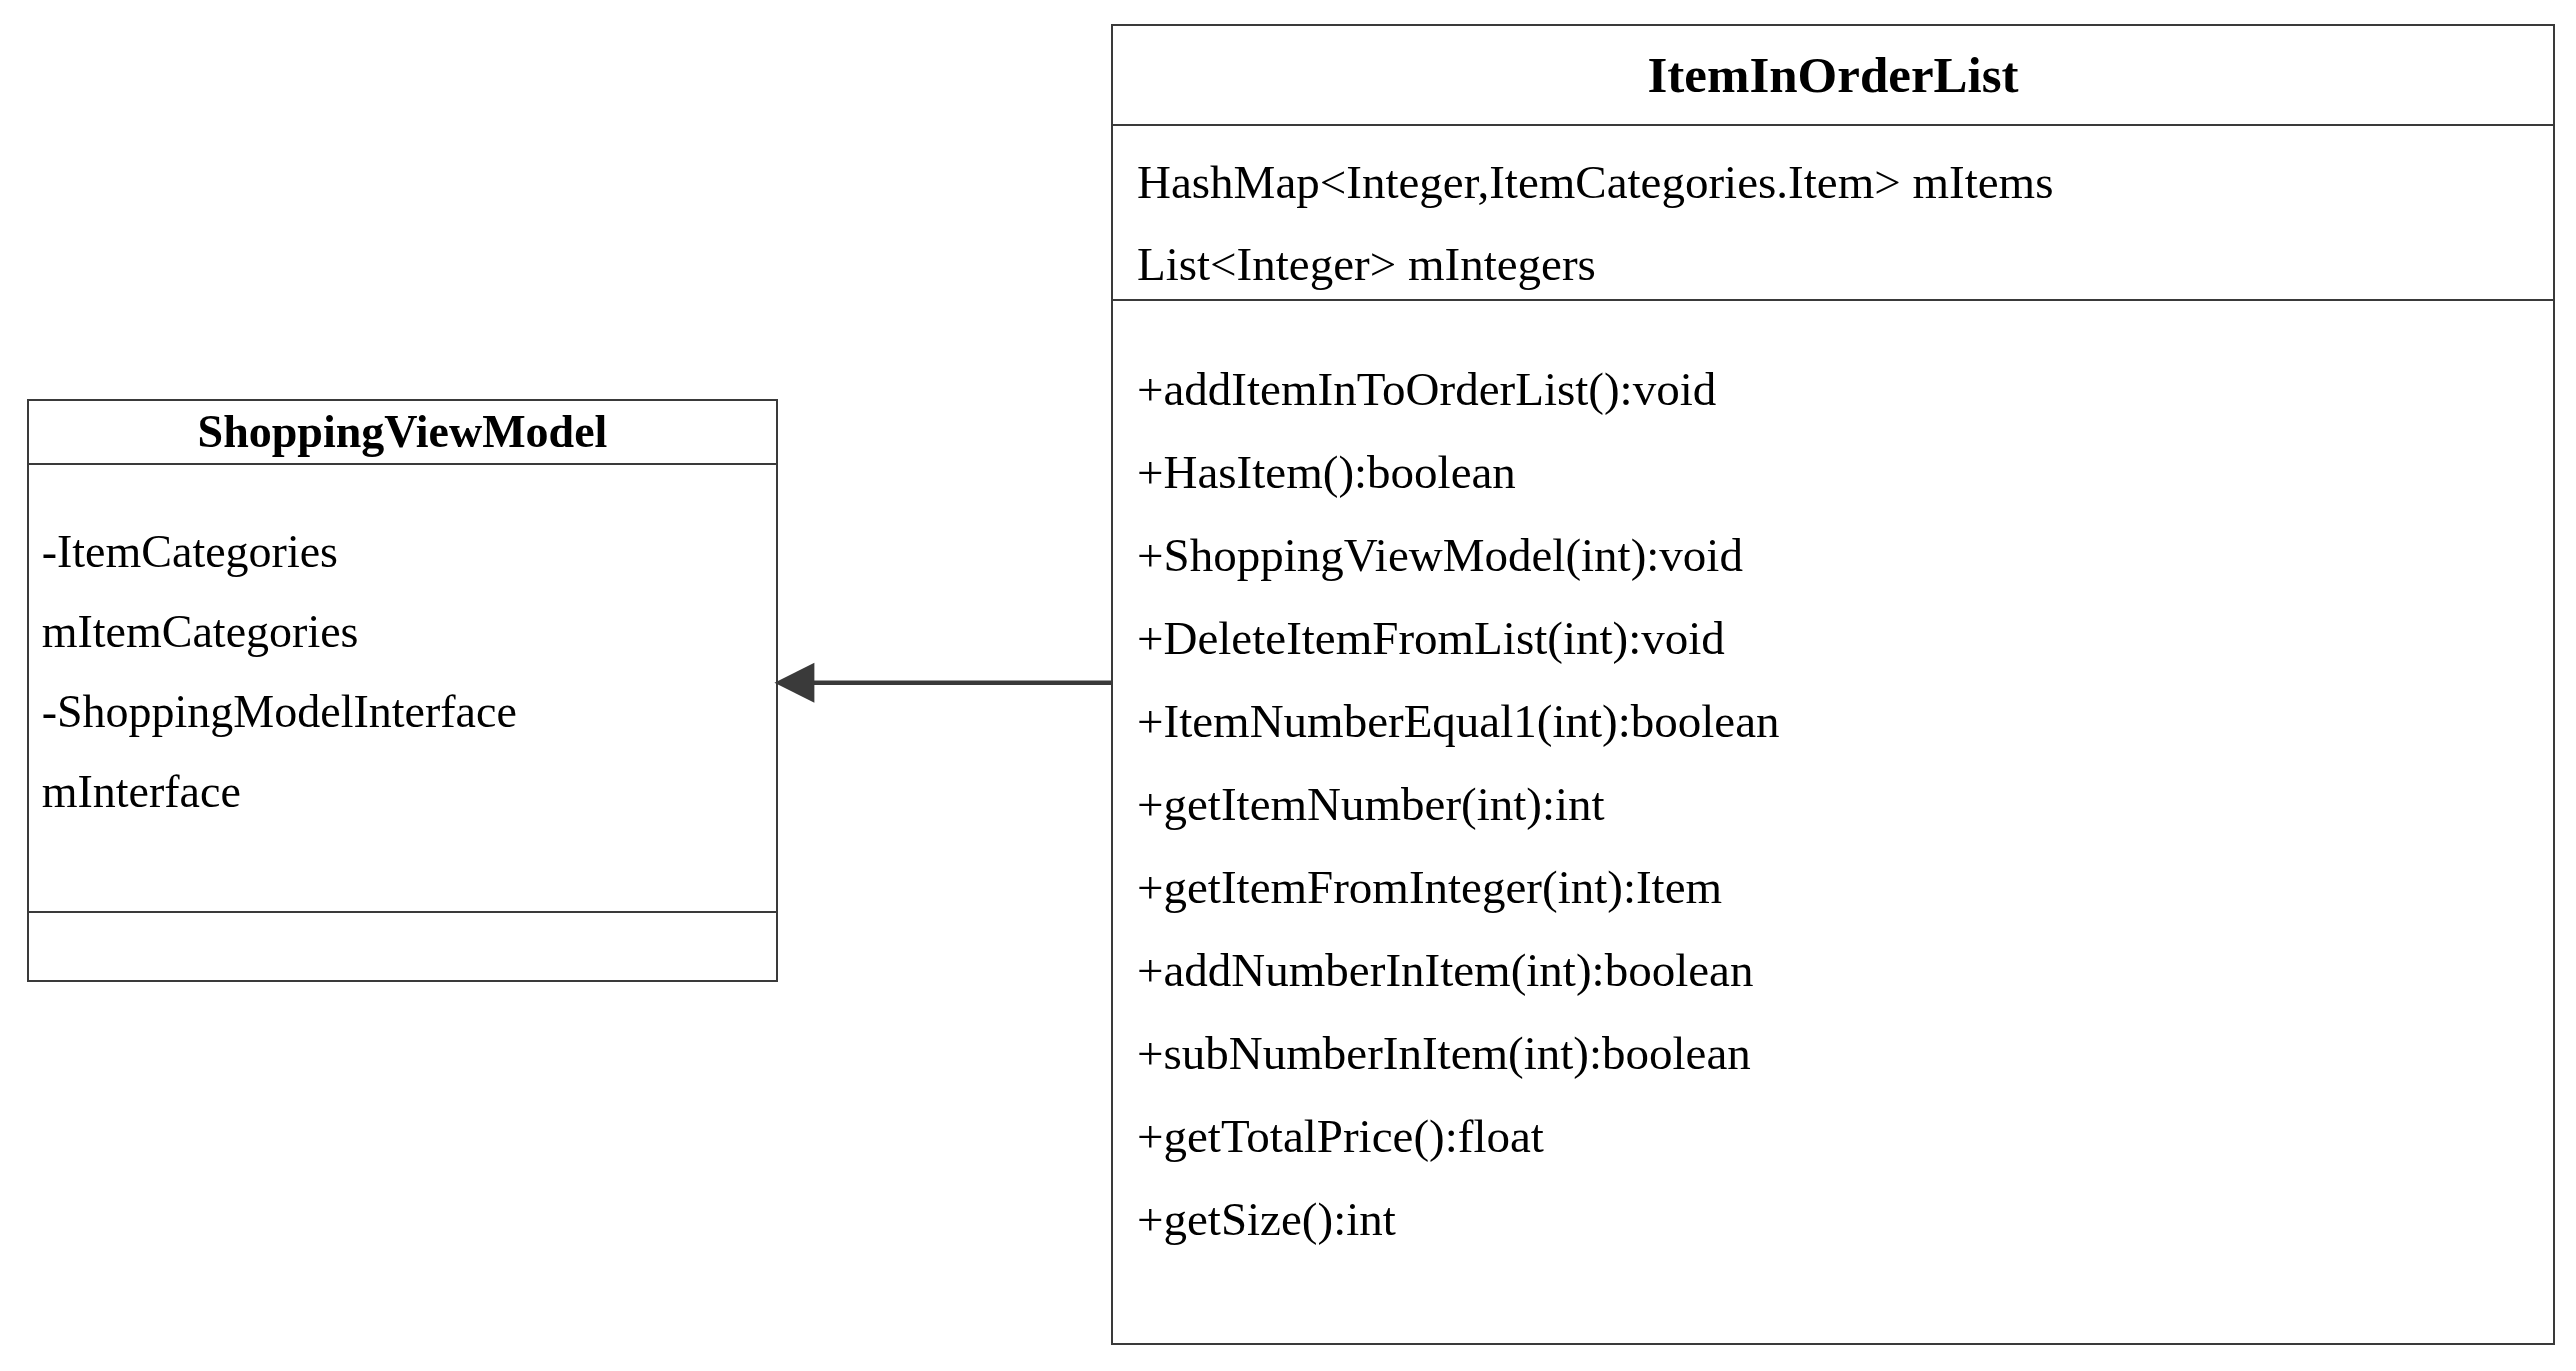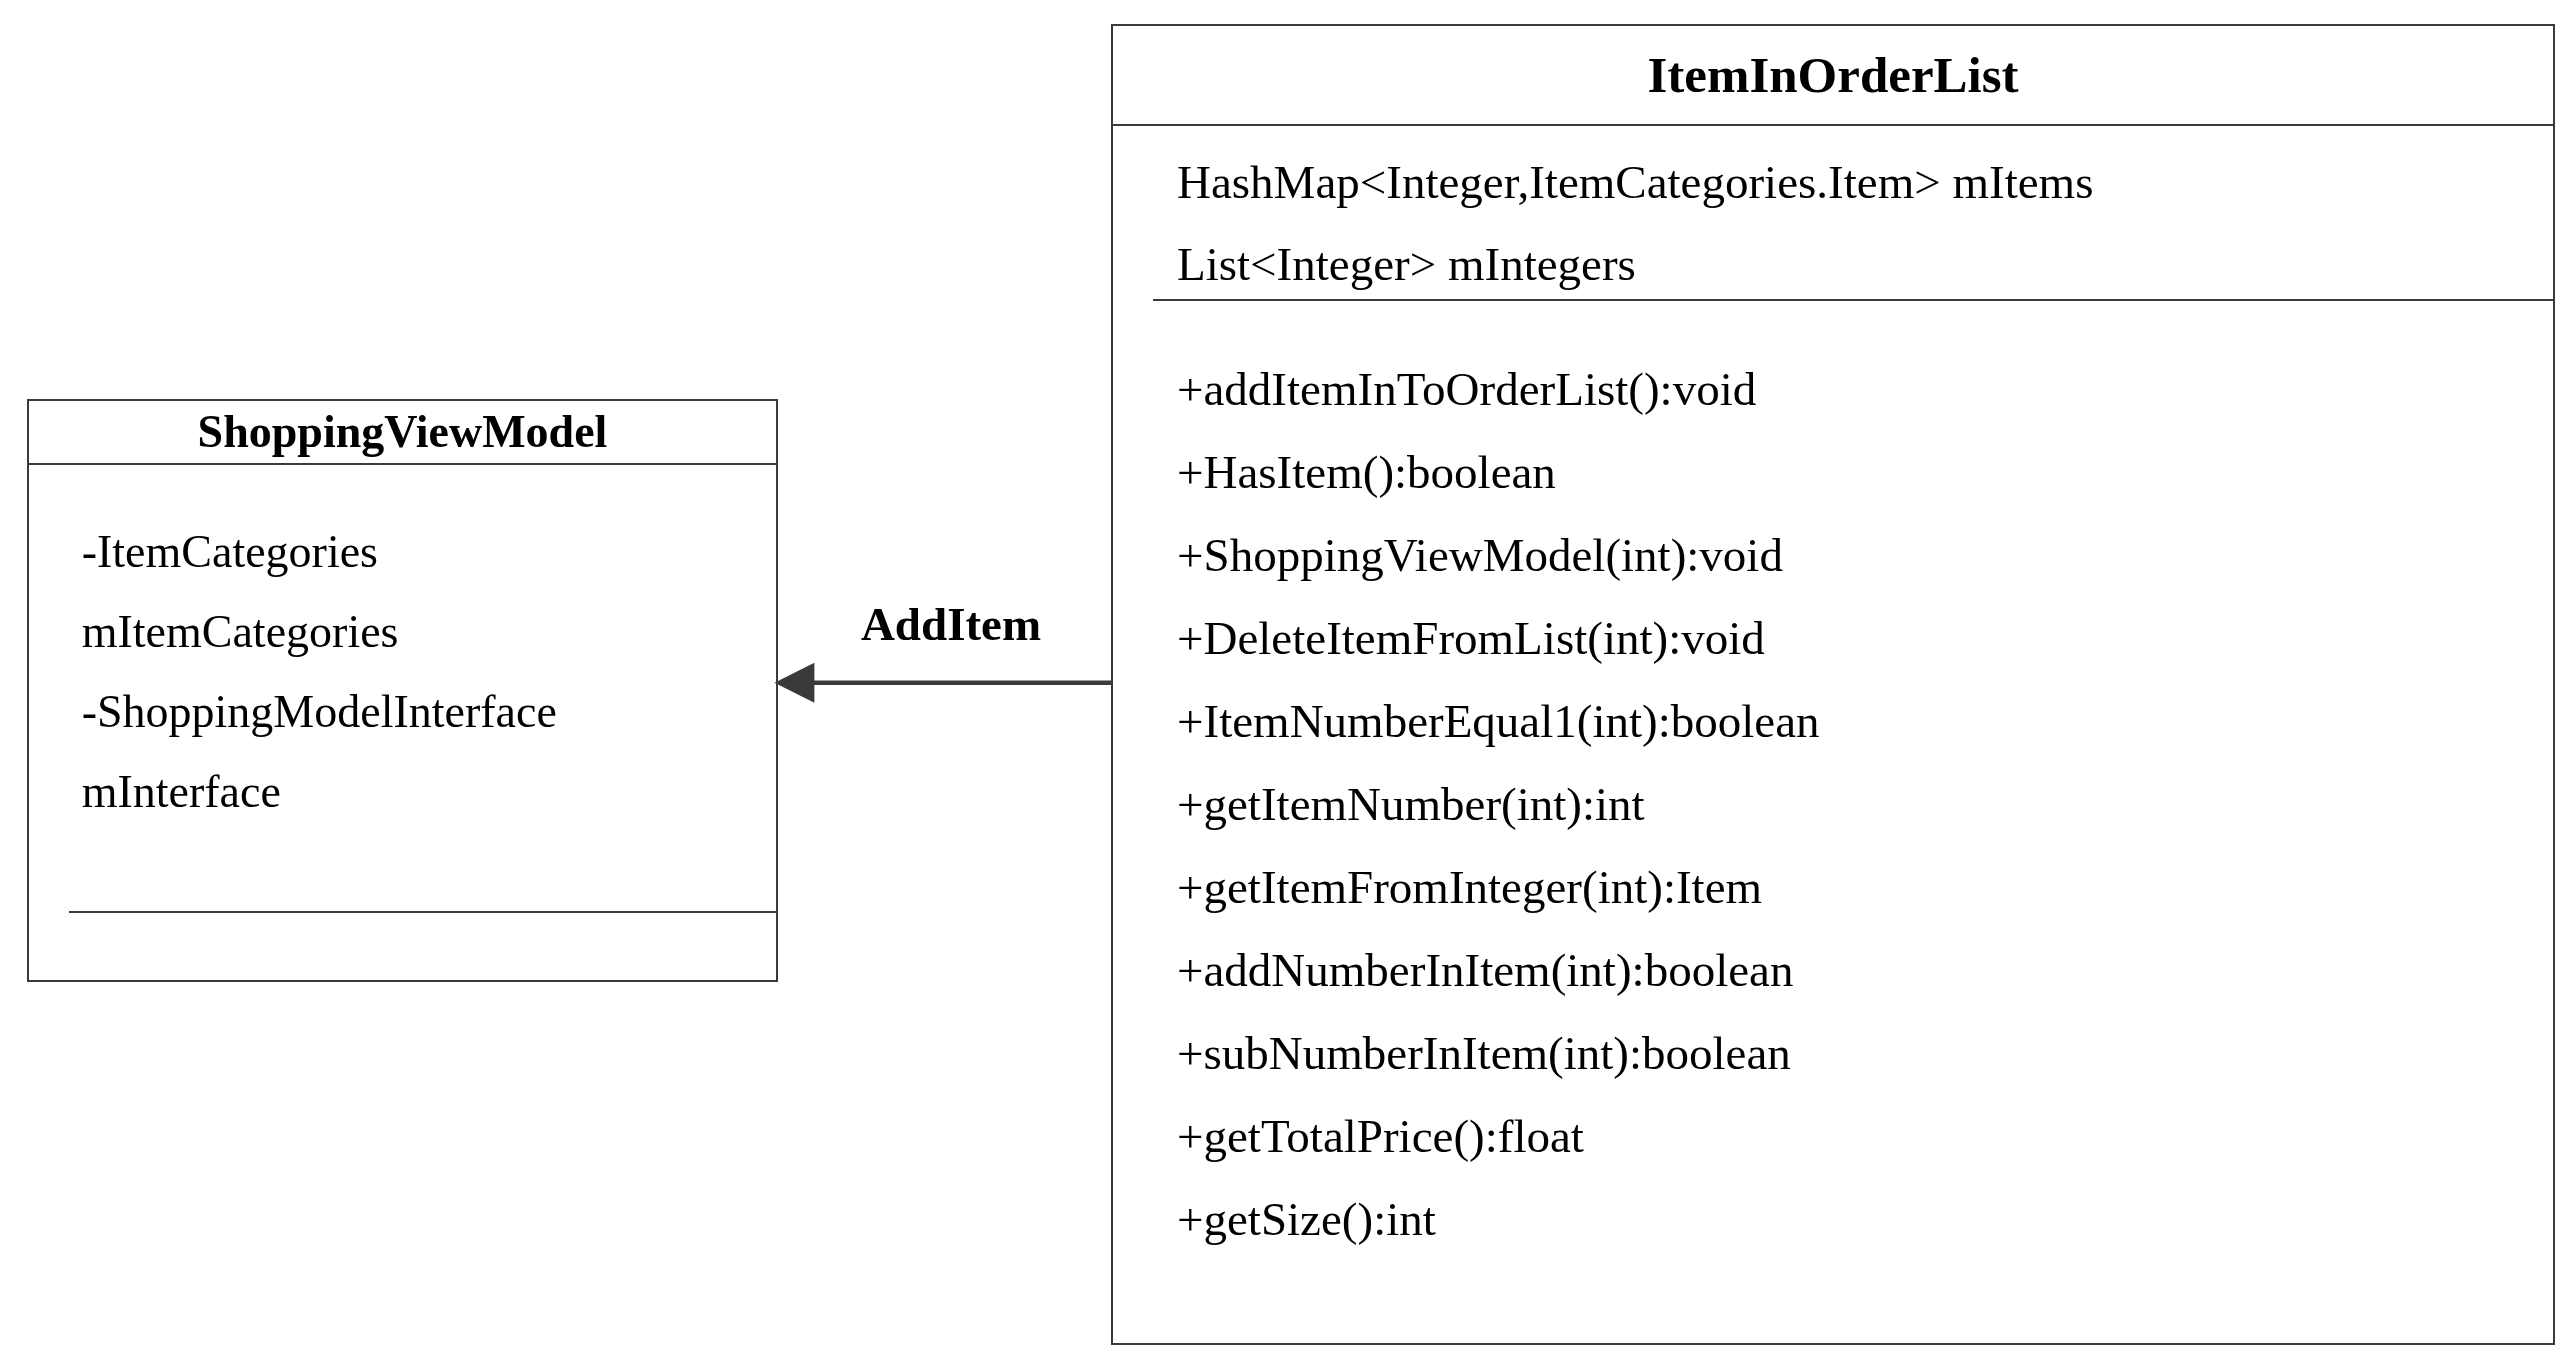--- a/index.html
+++ b/index.html
@@ -33,21 +33,20 @@
     color: #000000;
     display: flex;
     align-items: center;
     justify-content: center;
     border-bottom: 2.7px solid #3a3a3a;
   }
   .uml-compartment {
     box-sizing: border-box;
     color: #000000;
     text-align: left;
-    margin-left: 40px;
   }
   .uml-compartment.attrs {
     border-bottom: 2.7px solid #3a3a3a;
   }
   .uml-line {
     white-space: pre;
     color: #000000;
   }
 
   
@@ -144,21 +143,20 @@
     </div>
     <div class="uml-compartment methods"></div>
   </div>
 
   <div id="association-add-item">
     <svg width="346" height="127" viewBox="0 0 380 140">
       <line x1="36" y1="110" x2="378" y2="110" stroke="#3a3a3a" stroke-width="5"></line>
       <polygon points="2,110 46,88 46,132" fill="#3a3a3a"></polygon>
     </svg>
   </div>
-  <div id="association-label-add-item">AddItem</div>
 
   <div class="uml-class" id="class-item-in-order-list">
     <div class="uml-class-title">ItemInOrderList</div>
     <div class="uml-compartment attrs">
       <div class="uml-line">HashMap&lt;Integer,ItemCategories.Item&gt; mItems</div>
       <div class="uml-line">List&lt;Integer&gt; mIntegers</div>
     </div>
     <div class="uml-compartment methods">
       <div class="uml-line">+addItemInToOrderList():void</div>
       <div class="uml-line">+HasItem():boolean</div>

